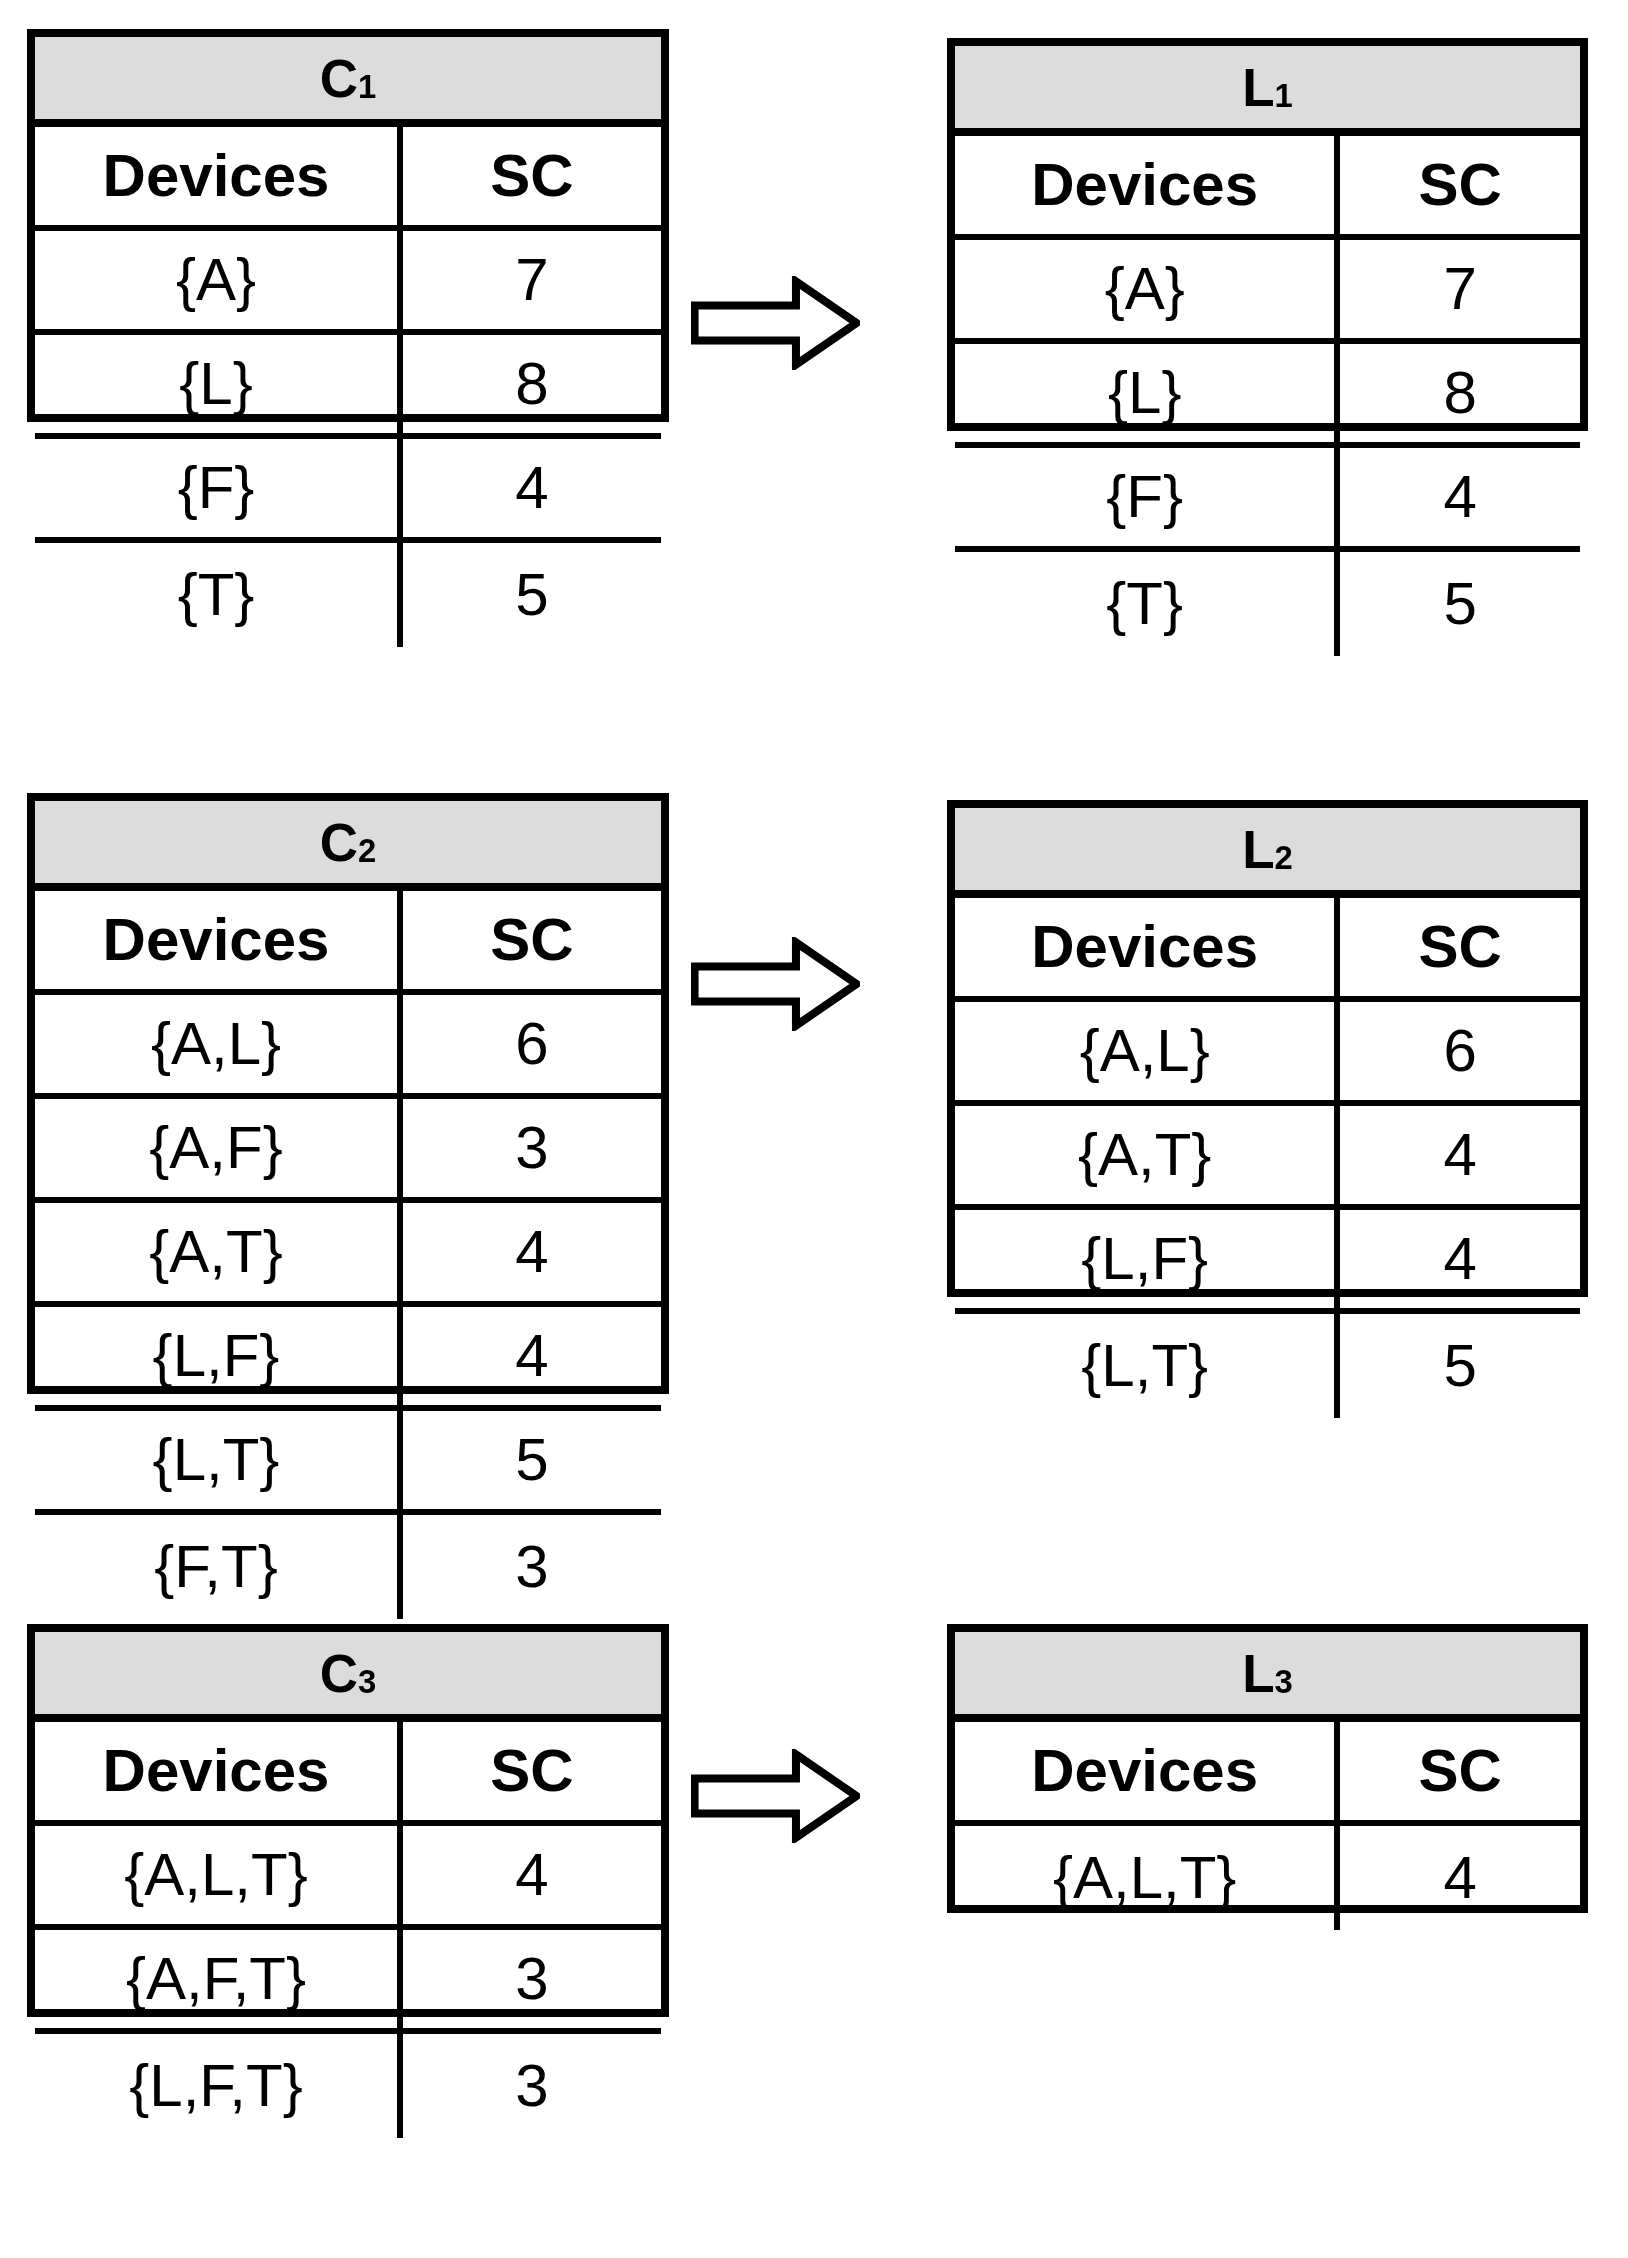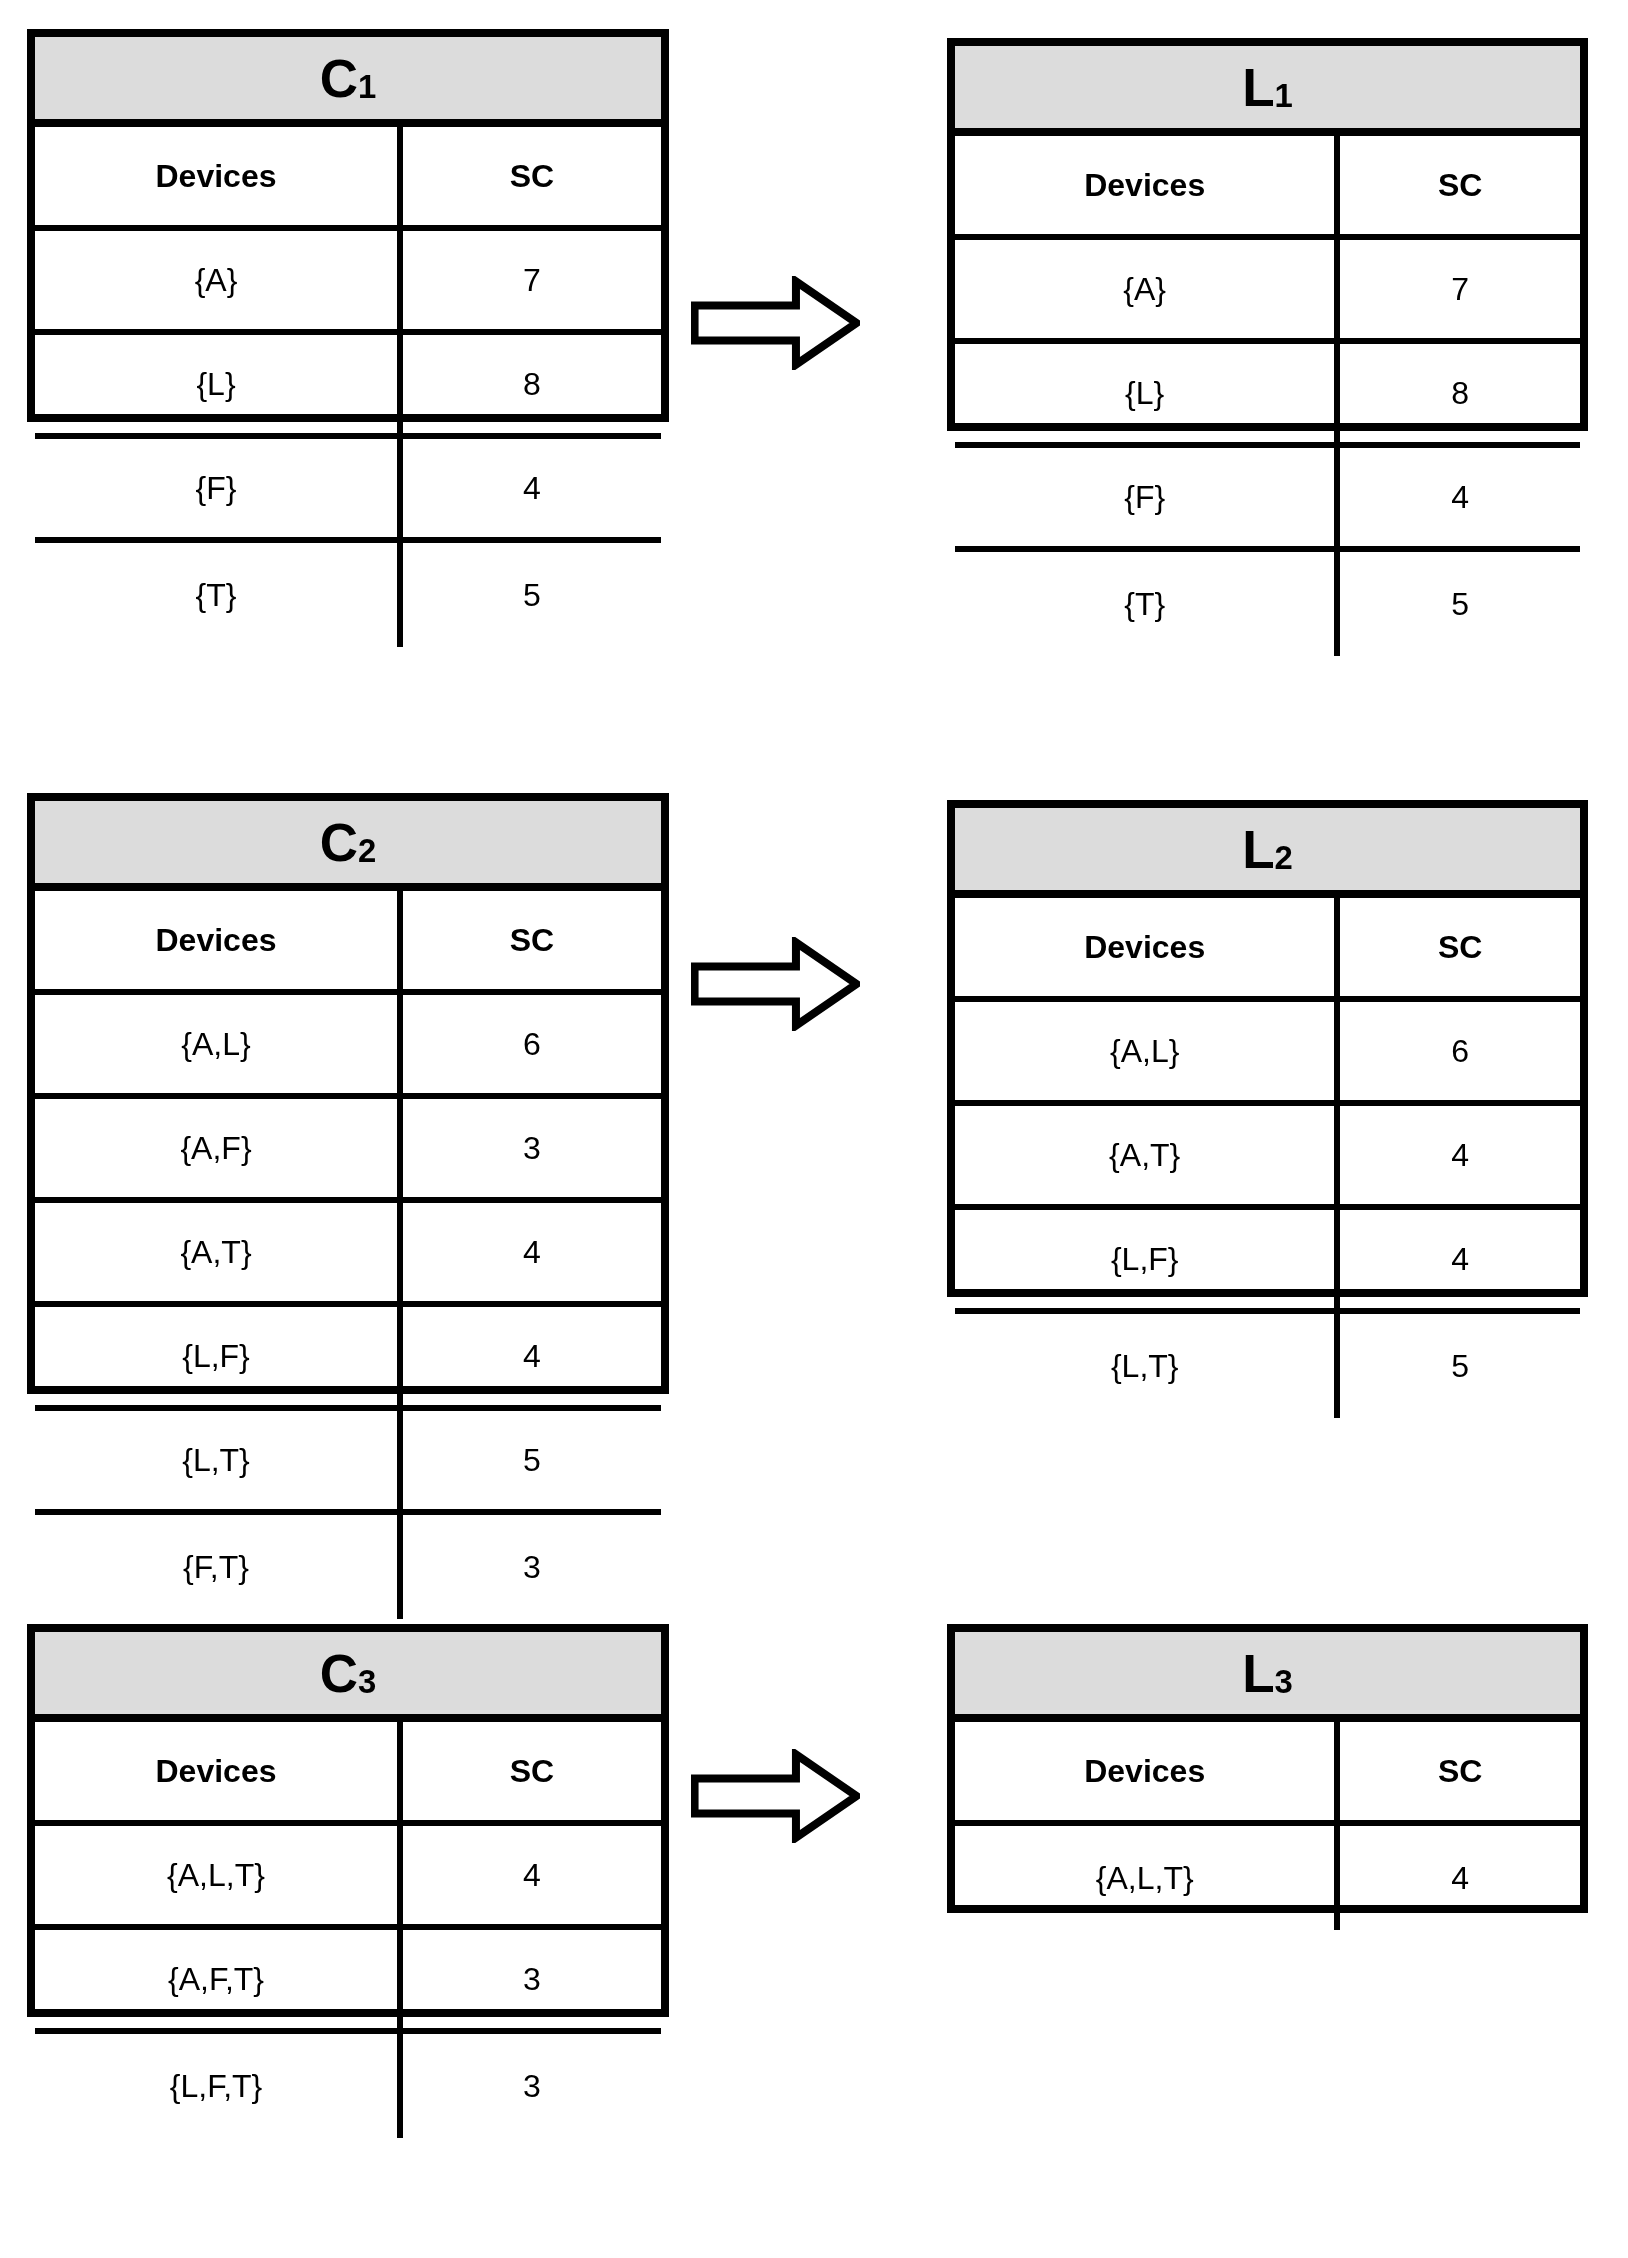--- a/index.html
+++ b/index.html
@@ -52,21 +52,21 @@
     border-bottom: 6.2px solid #000000;
   }
   .tbl .row:last-child {
     border-bottom: none;
   }
   .tbl .cell {
     box-sizing: border-box;
     display: flex;
     align-items: center;
     justify-content: center;
-    font-size: 32px;
+    font-size: 60px;
     line-height: 1;
     overflow: hidden;
   }
   .tbl .cell.devices {
     border-right: 6.2px solid #000000;
   }
   .tbl .row.head .cell {
     font-weight: bold;
   }
 

